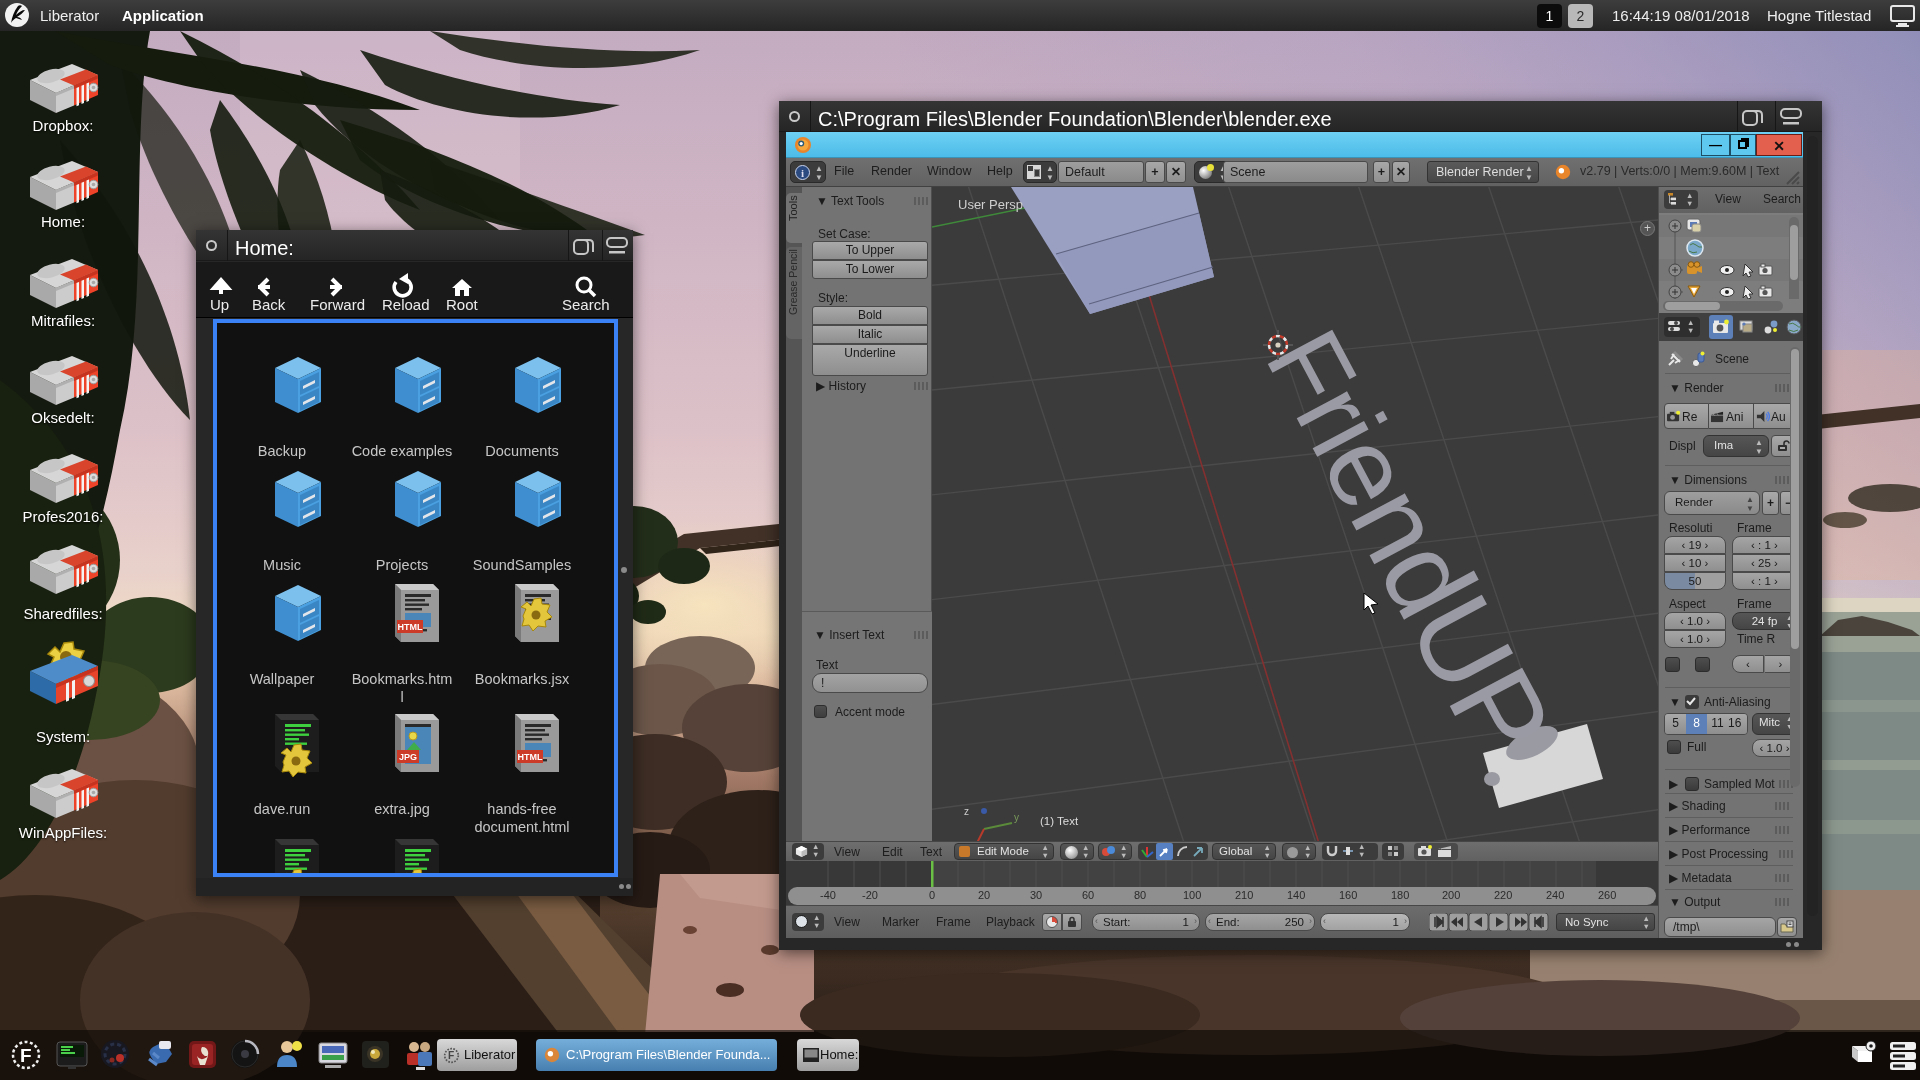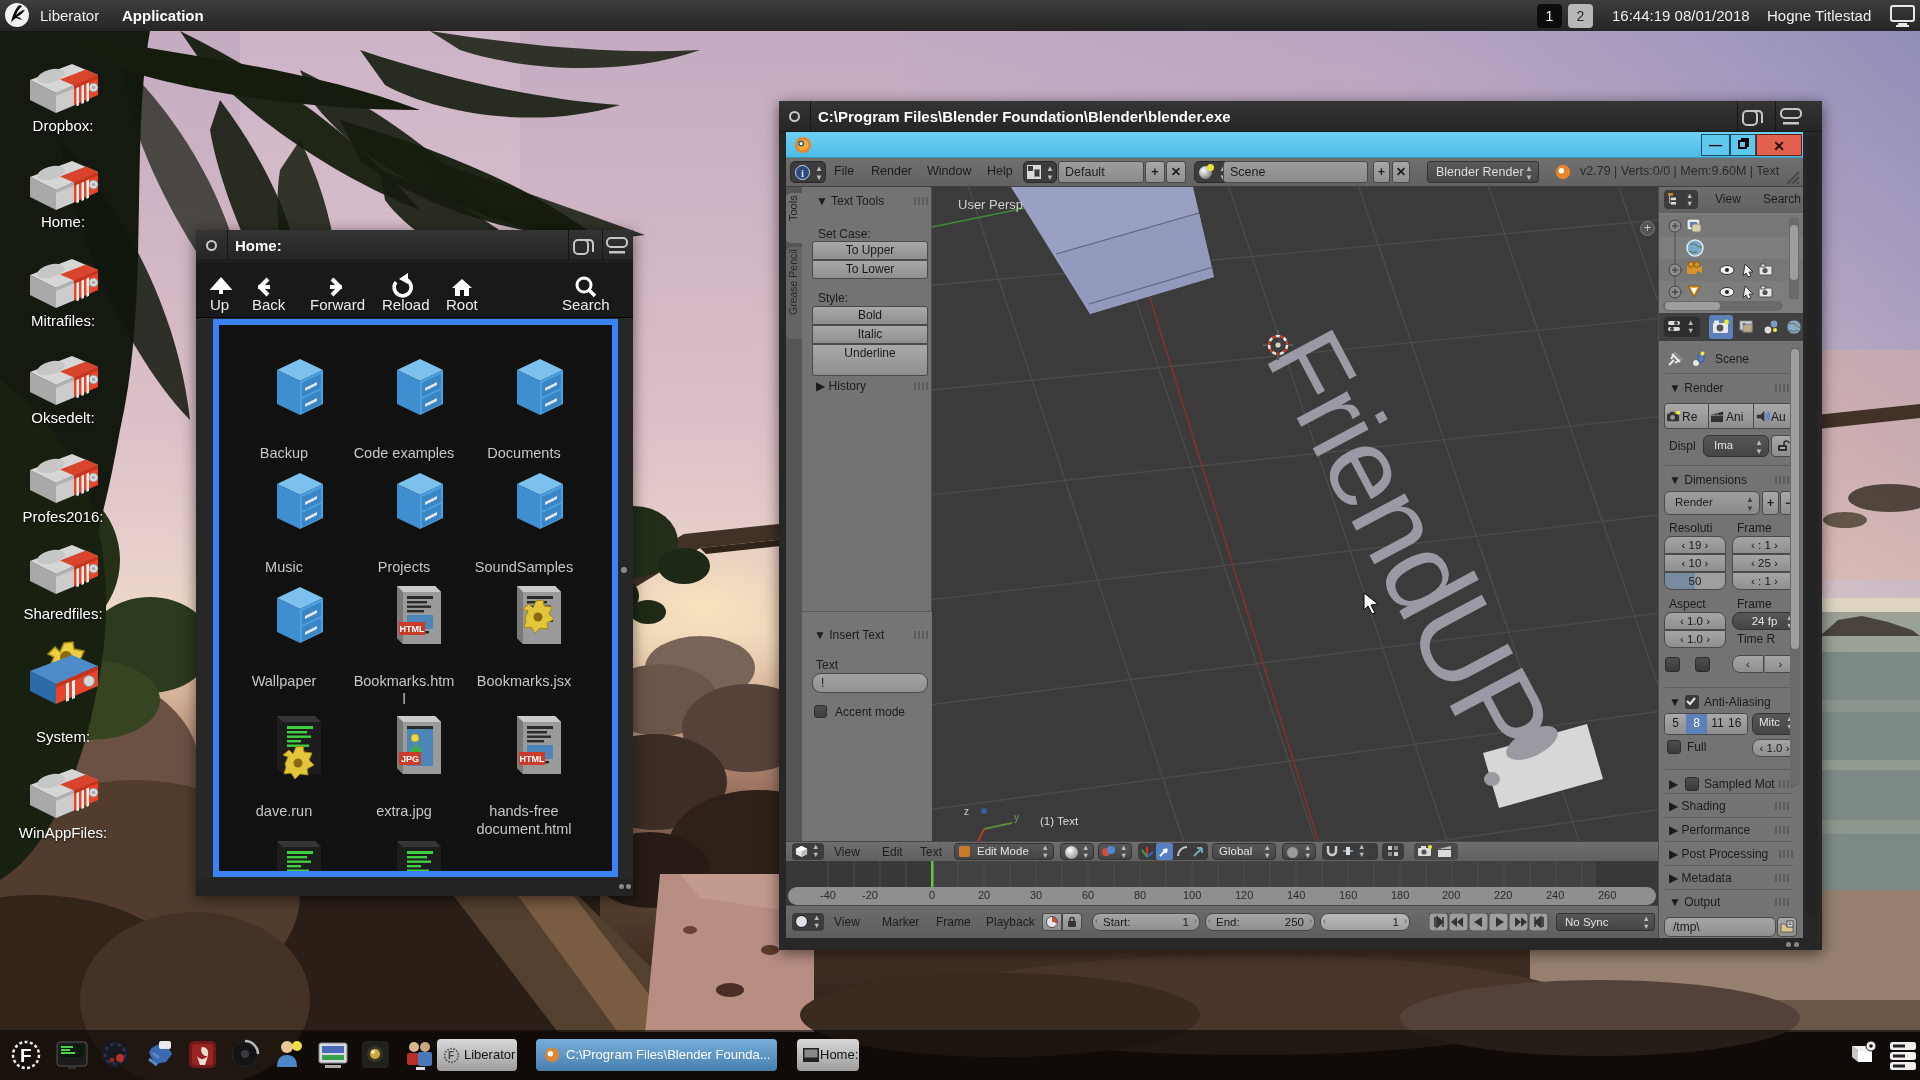--- a/index.html
+++ b/index.html
@@ -7,21 +7,21 @@
 
 #topbar{position:absolute;left:0;top:0;width:1920px;height:31px;background:linear-gradient(#3d3d3d,#252525);z-index:50;color:#eee;font-size:15px}
 #topbar .mi{position:absolute;top:7px}
 .wsbox{position:absolute;top:4px;width:25px;height:24px;border-radius:4px;text-align:center;line-height:24px;font-size:14px}
 
 .dlabel{position:absolute;width:160px;left:-17px;text-align:center;color:#fff;font-size:15px;text-shadow:0 1px 2px rgba(0,0,0,.8)}
 
 .fwin{position:absolute;background:#272727;box-shadow:0 3px 14px rgba(0,0,0,.55)}
 .ftitle{position:absolute;left:0;top:0;right:0;height:31px;background:linear-gradient(#343434,#252525);border-bottom:1px solid #1a1a1a}
 .fcirc{position:absolute;left:10px;top:10px;width:11px;height:11px;border:2px solid #c9c9c9;border-radius:50%}
-.ftxt{position:absolute;left:39px;top:7px;color:#fff;font-weight:bold;font-size:15px;white-space:nowrap}
+.ftxt{position:absolute;left:39px;top:7px;color:#fff;font-weight:normal;font-size:20px;white-space:nowrap}
 .fsep{position:absolute;top:0;width:1px;height:31px;background:#161616}
 
 #taskbar{position:absolute;left:0;top:1030px;width:1920px;height:50px;background:rgba(10,6,4,.62);z-index:60}
 .tbtn{position:absolute;top:9px;height:32px;border-radius:4px;font-size:13px;color:#111;line-height:32px;white-space:nowrap}
 .fml{position:absolute;width:116px;text-align:center;color:#c6c6c6;font-size:14.5px;line-height:18px}
 
 .bbtn{position:absolute;background:linear-gradient(#a9a9a9,#8e8e8e);border:1px solid #4a4a4a;text-align:center;line-height:17px;color:#1a1a1a;font-size:12px}
 .grip{width:14px;height:8px;background:repeating-linear-gradient(90deg,#565656 0 2px,transparent 2px 4px);opacity:.8}
 .bfld{position:absolute;background:linear-gradient(#a5a5a5,#8f8f8f);border:1px solid #4a4a4a;border-radius:8px;color:#1a1a1a;font-size:11.5px;text-align:center}
 .bddk{position:absolute;background:linear-gradient(#565656,#454545);border:1px solid #333;border-radius:8px;color:#e2e2e2;font-size:11.5px;text-align:center}
@@ -225,21 +225,21 @@
   <div class="abs" style="left:0;top:34px;width:437px;height:22px;color:#ececec;font-size:15px">
    <span class="abs" style="left:14px">Up</span>
    <span class="abs" style="left:56px">Back</span>
    <span class="abs" style="left:114px">Forward</span>
    <span class="abs" style="left:186px">Reload</span>
    <span class="abs" style="left:250px">Root</span>
    <span class="abs" style="left:366px">Search</span>
   </div>
  </div>
 
- <div class="abs" style="left:17px;top:89px;width:405px;height:558px;background:#111;border:6px solid #3b82f6;overflow:hidden">
+ <div class="abs" style="left:17px;top:89px;width:405px;height:558px;background:#111;border:4px solid #3b82f6;overflow:hidden">
   <svg class="abs" width="405" height="558" viewBox="0 0 405 558">
    <defs>
     <g id="cab">
      <polygon points="8,13 31,2 54,13 31,24" fill="#7cc0ee"></polygon>
      <polygon points="8,13 8,47 31,58 31,24" fill="#3f8fd0"></polygon>
      <polygon points="31,24 54,13 54,47 31,58" fill="#4aa0e0"></polygon>
      <polygon points="33,26 52,17 52,31 33,40" fill="#3a86c4"></polygon>
      <polygon points="33,42 52,33 52,47 33,56" fill="#3a86c4"></polygon>
      <polygon points="36,31 48,25 48,28 36,34" fill="#e2e6ea"></polygon>
      <polygon points="36,47 48,41 48,44 36,50" fill="#e2e6ea"></polygon>
@@ -847,21 +847,21 @@
    </svg>
    <div class="abs" style="left:2px;top:26px;width:868px;height:18px;background:#8f8f8f;border-radius:9px;color:#2b2b2b;font-size:11px">
     <span class="abs" style="left:32px;top:2px">-40</span>
             <span class="abs" style="left:74px;top:2px">-20</span>
             <span class="abs" style="left:141px;top:2px">0</span>
     <span class="abs" style="left:190px;top:2px">20</span>
             <span class="abs" style="left:242px;top:2px">30</span>
             <span class="abs" style="left:294px;top:2px">60</span>
     <span class="abs" style="left:346px;top:2px">80</span>
             <span class="abs" style="left:395px;top:2px">100</span>
-            <span class="abs" style="left:447px;top:2px">120</span>
+            <span class="abs" style="left:447px;top:2px">210</span>
     <span class="abs" style="left:499px;top:2px">140</span>
             <span class="abs" style="left:551px;top:2px">160</span>
             <span class="abs" style="left:603px;top:2px">180</span>
     <span class="abs" style="left:654px;top:2px">200</span>
             <span class="abs" style="left:706px;top:2px">220</span>
             <span class="abs" style="left:758px;top:2px">240</span>
     <span class="abs" style="left:810px;top:2px">260</span>
    </div>
    <div class="abs" style="left:0;top:44px;width:872px;height:33px;background:linear-gradient(#6c6c6c,#5e5e5e);border-top:1px solid #474747;font-size:12px;color:#1d1d1d">
     <div class="abs" style="left:6px;top:7px;width:32px;height:18px;background:#3c3c3c;border-radius:4px">

